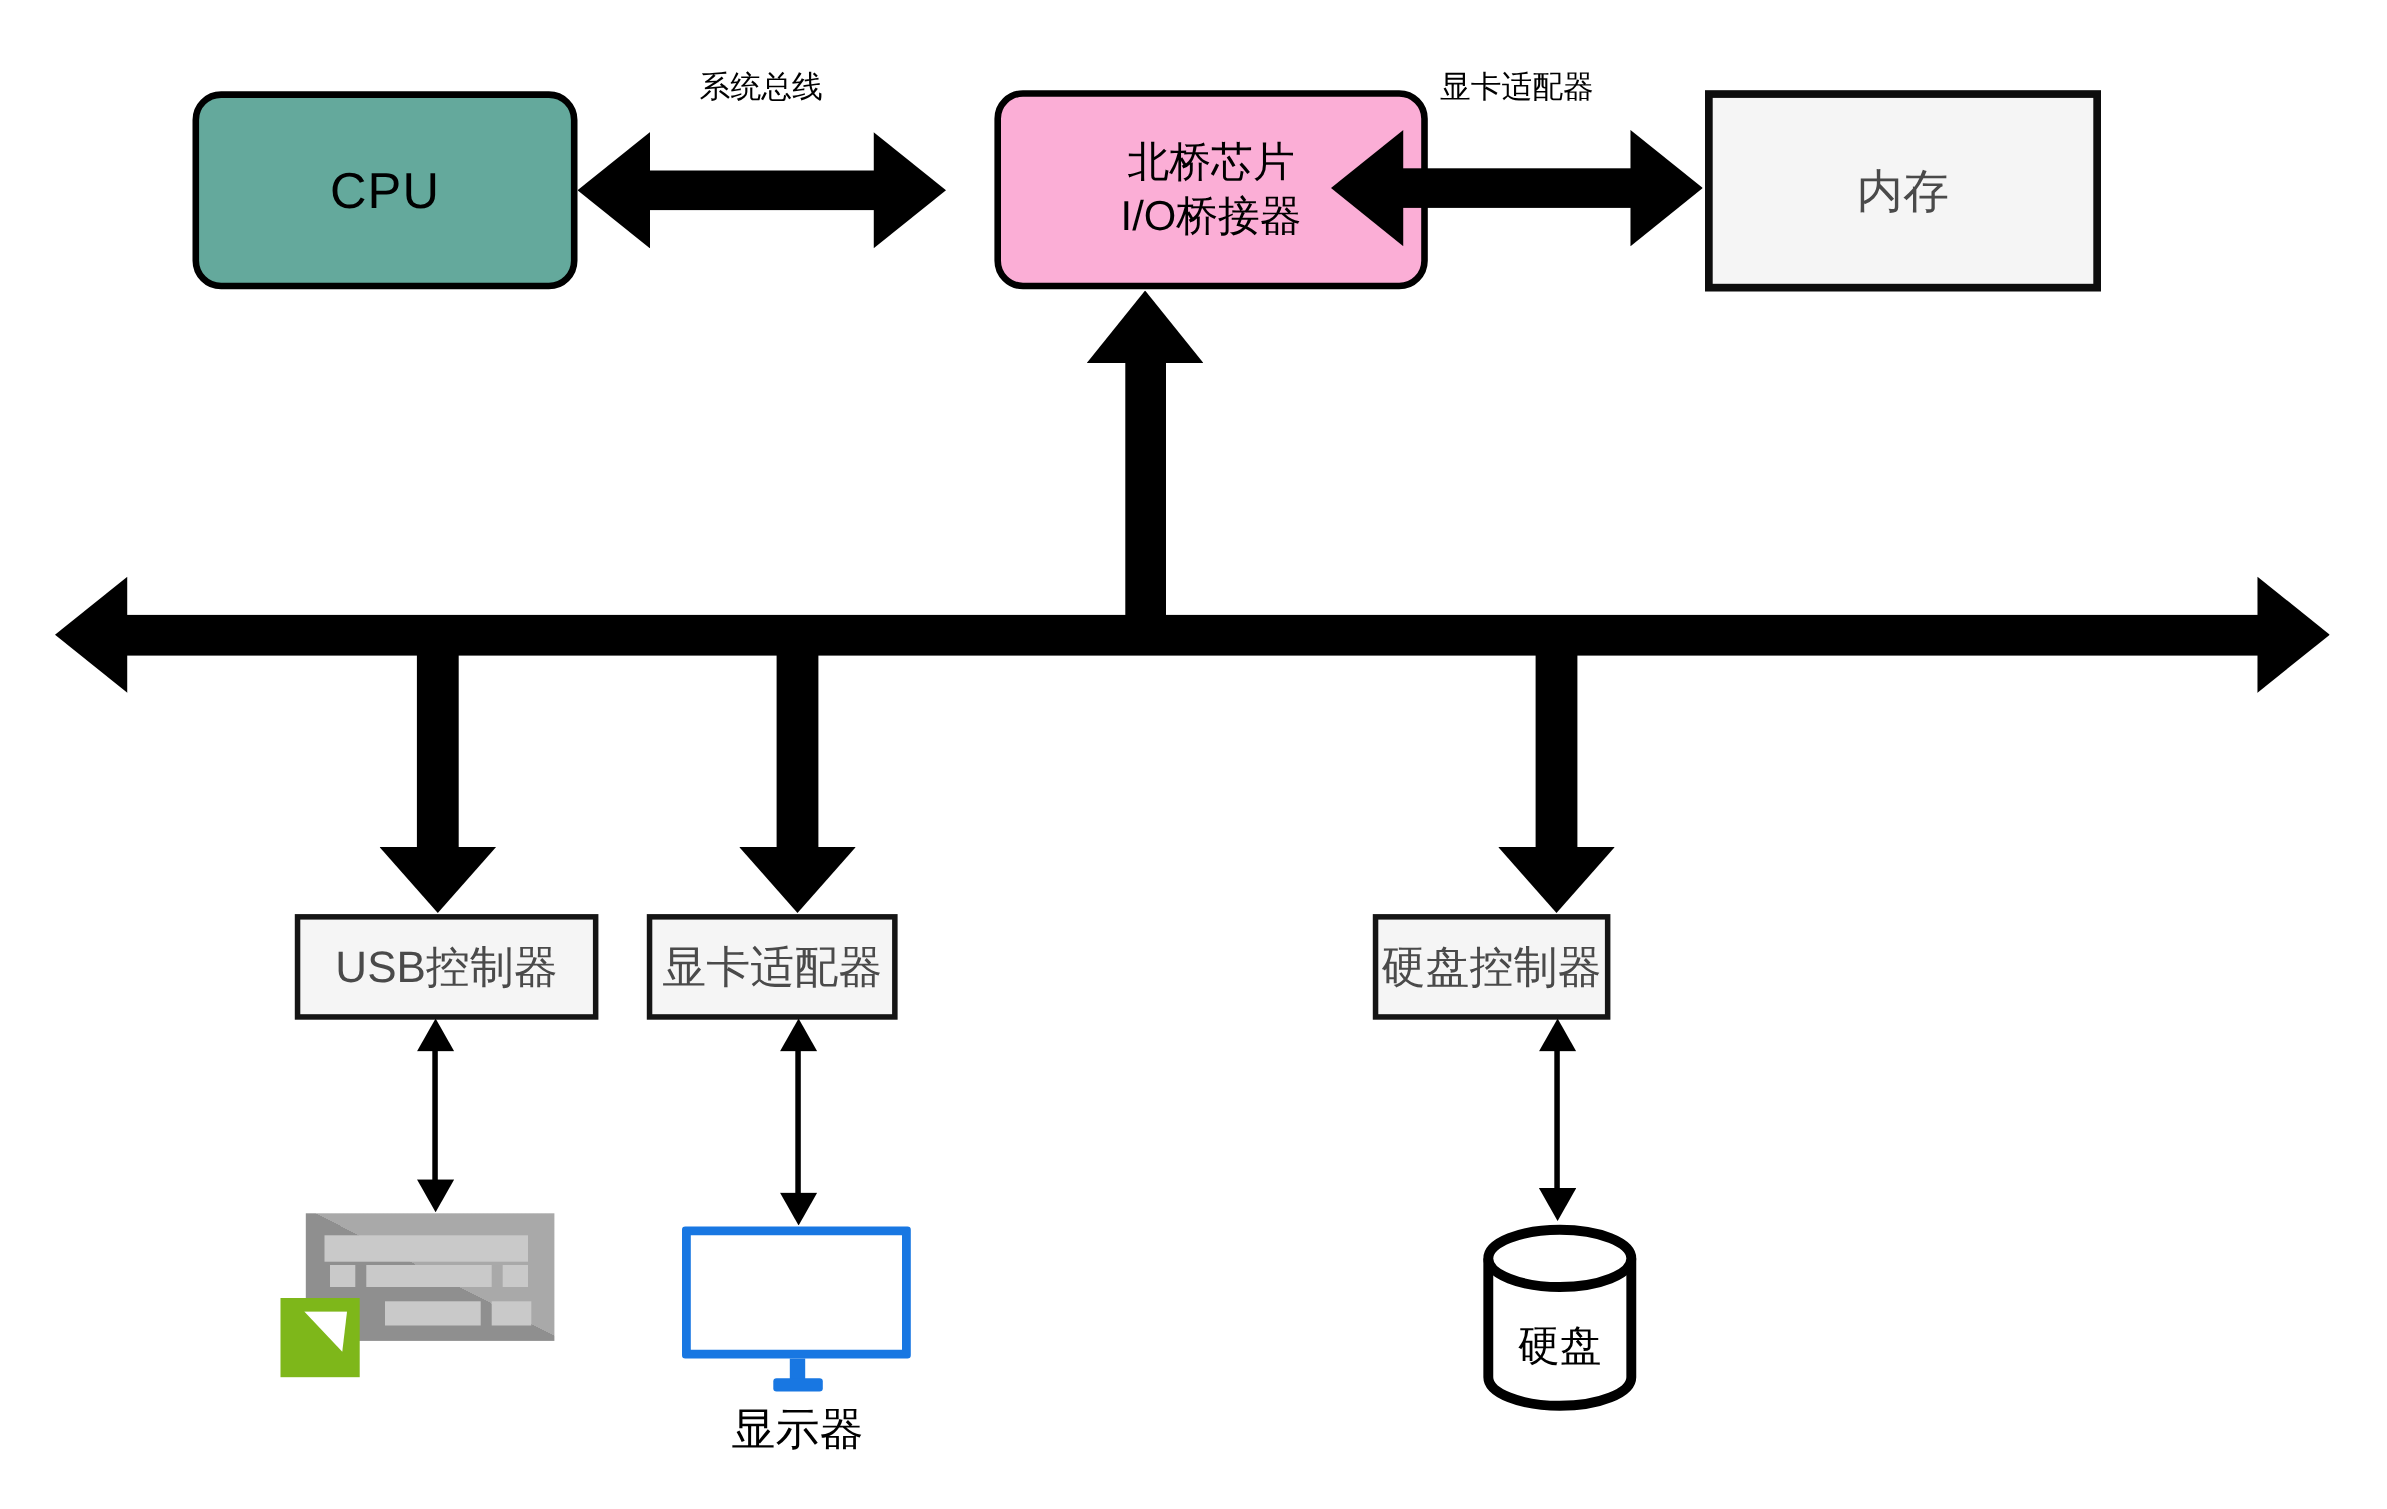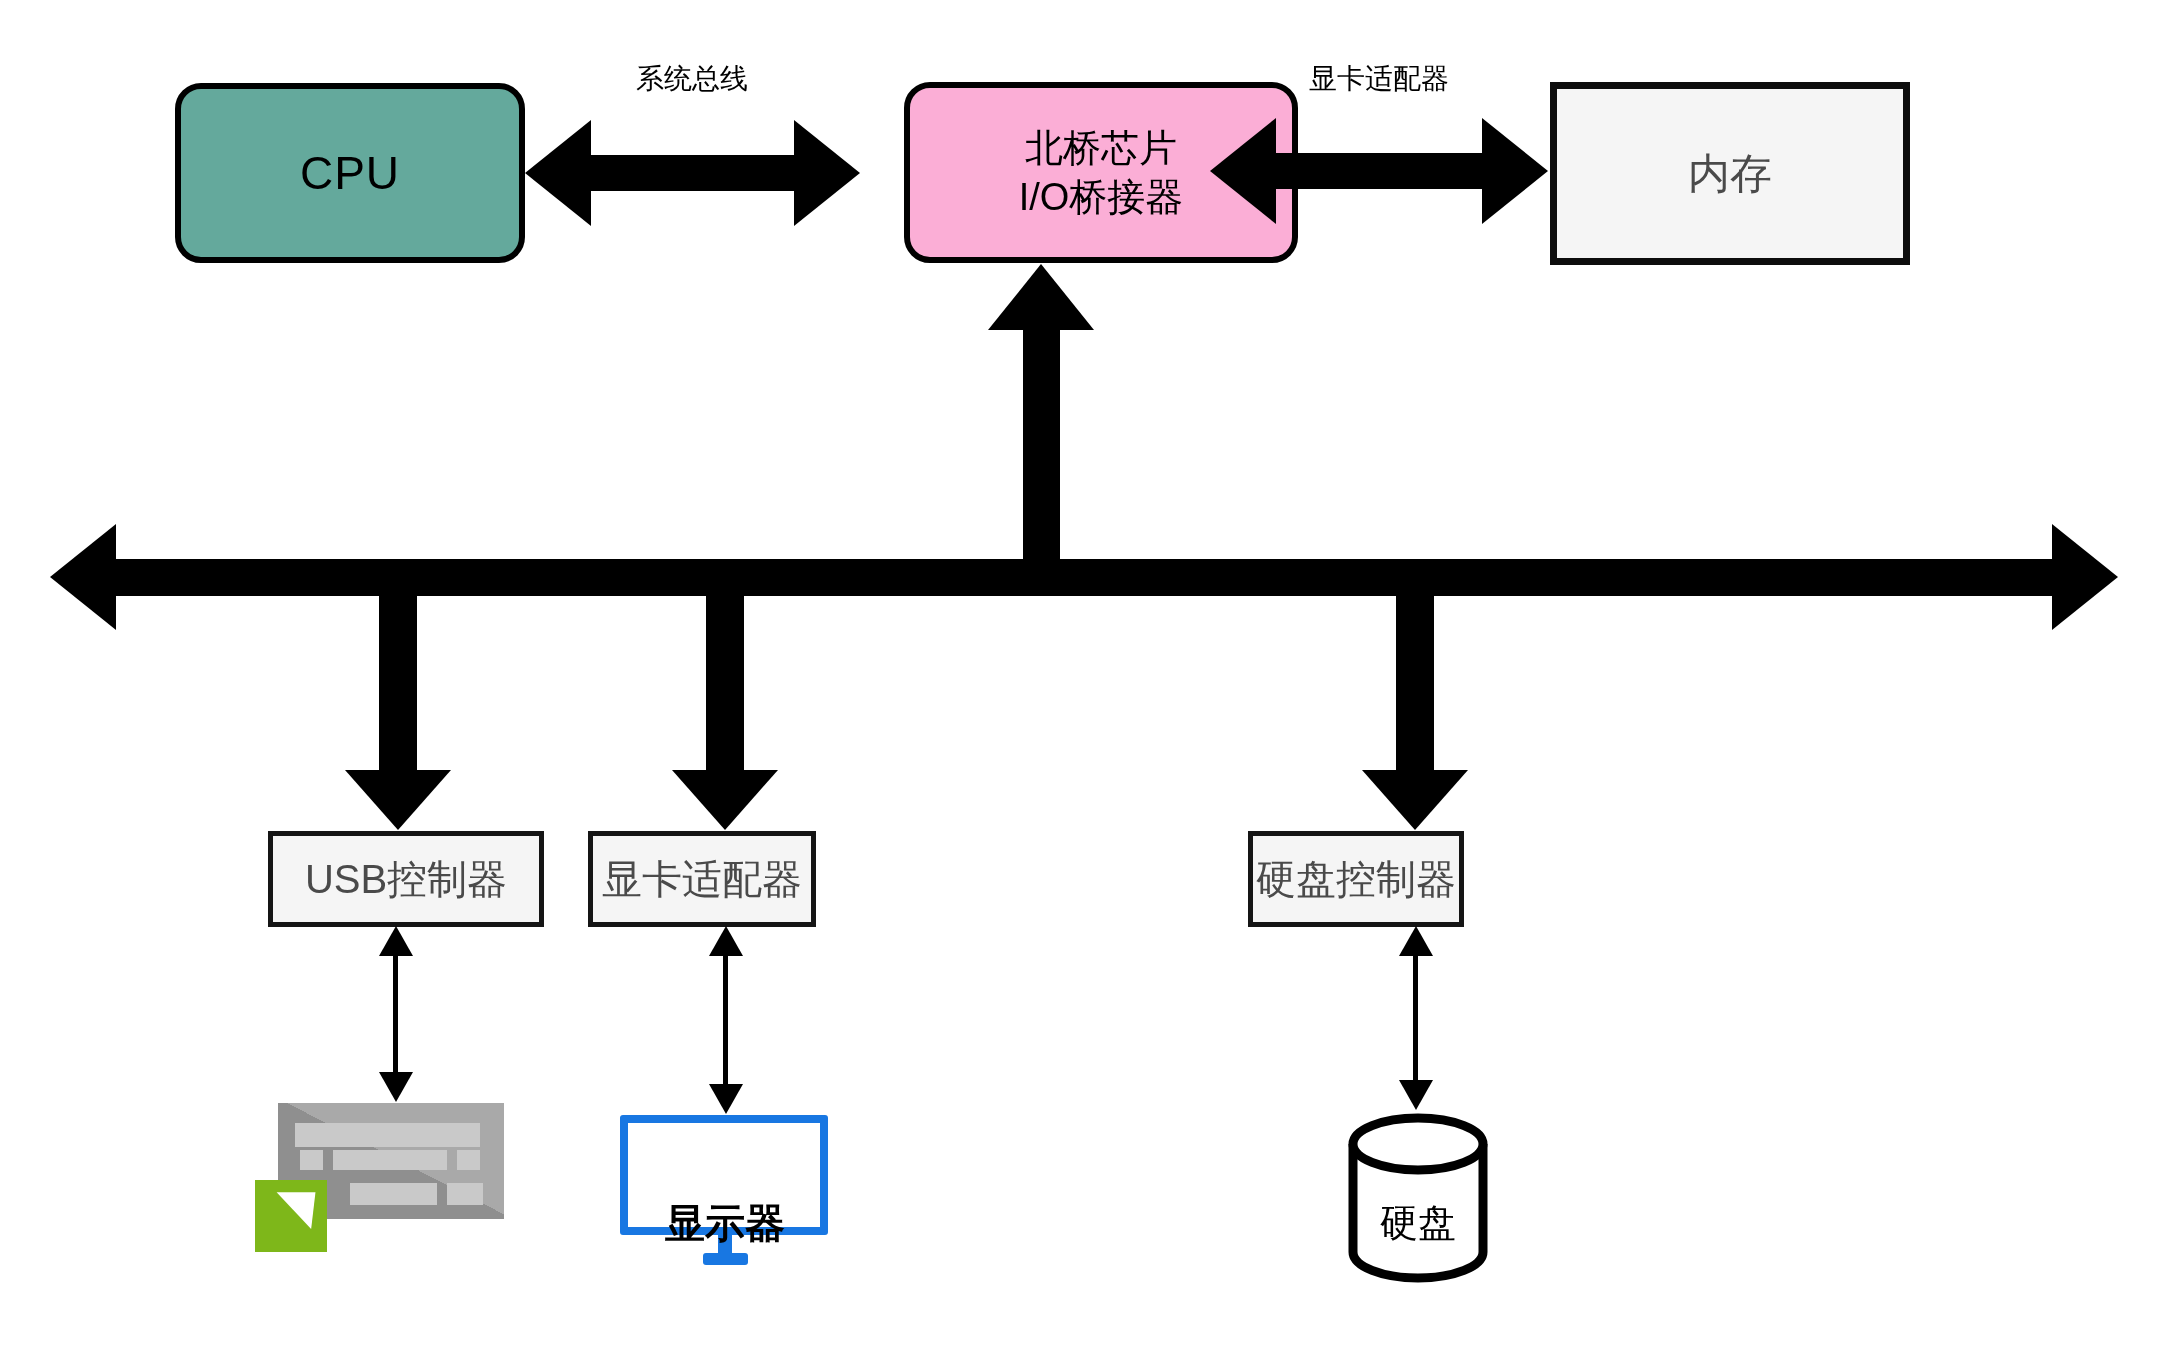--- a/index.html
+++ b/index.html
@@ -146,21 +146,21 @@
     <div class="kb-key" style="left:72px;top:80px;width:87px;height:22px;"></div>
     <div class="kb-key" style="left:169px;top:80px;width:36px;height:22px;"></div>
   </div>
   <div class="abs kb-green">
     <div class="tri"></div>
   </div>
 
   <div class="abs mon-screen"></div>
   <div class="abs mon-stem"></div>
   <div class="abs mon-base"></div>
-  <div class="lbl dev-lbl" style="left:615px;top:1196px;font-weight:bold;">显示器</div>
+  <div class="lbl dev-lbl" style="left:615px;top:1272px;">显示器</div>
 
   <div class="abs disk-wrap">
     <svg width="142" height="172" viewBox="0 0 142 172">
       <path d="M6 32 V140 a65 26 0 0 0 130 0 V32" fill="#ffffff" stroke="#000000" stroke-width="9"></path>
       <ellipse cx="71" cy="32" rx="65" ry="26" fill="#ffffff" stroke="#000000" stroke-width="9"></ellipse>
     </svg>
   </div>
   <div class="lbl disk-lbl">硬盘</div>
 
 </div>

